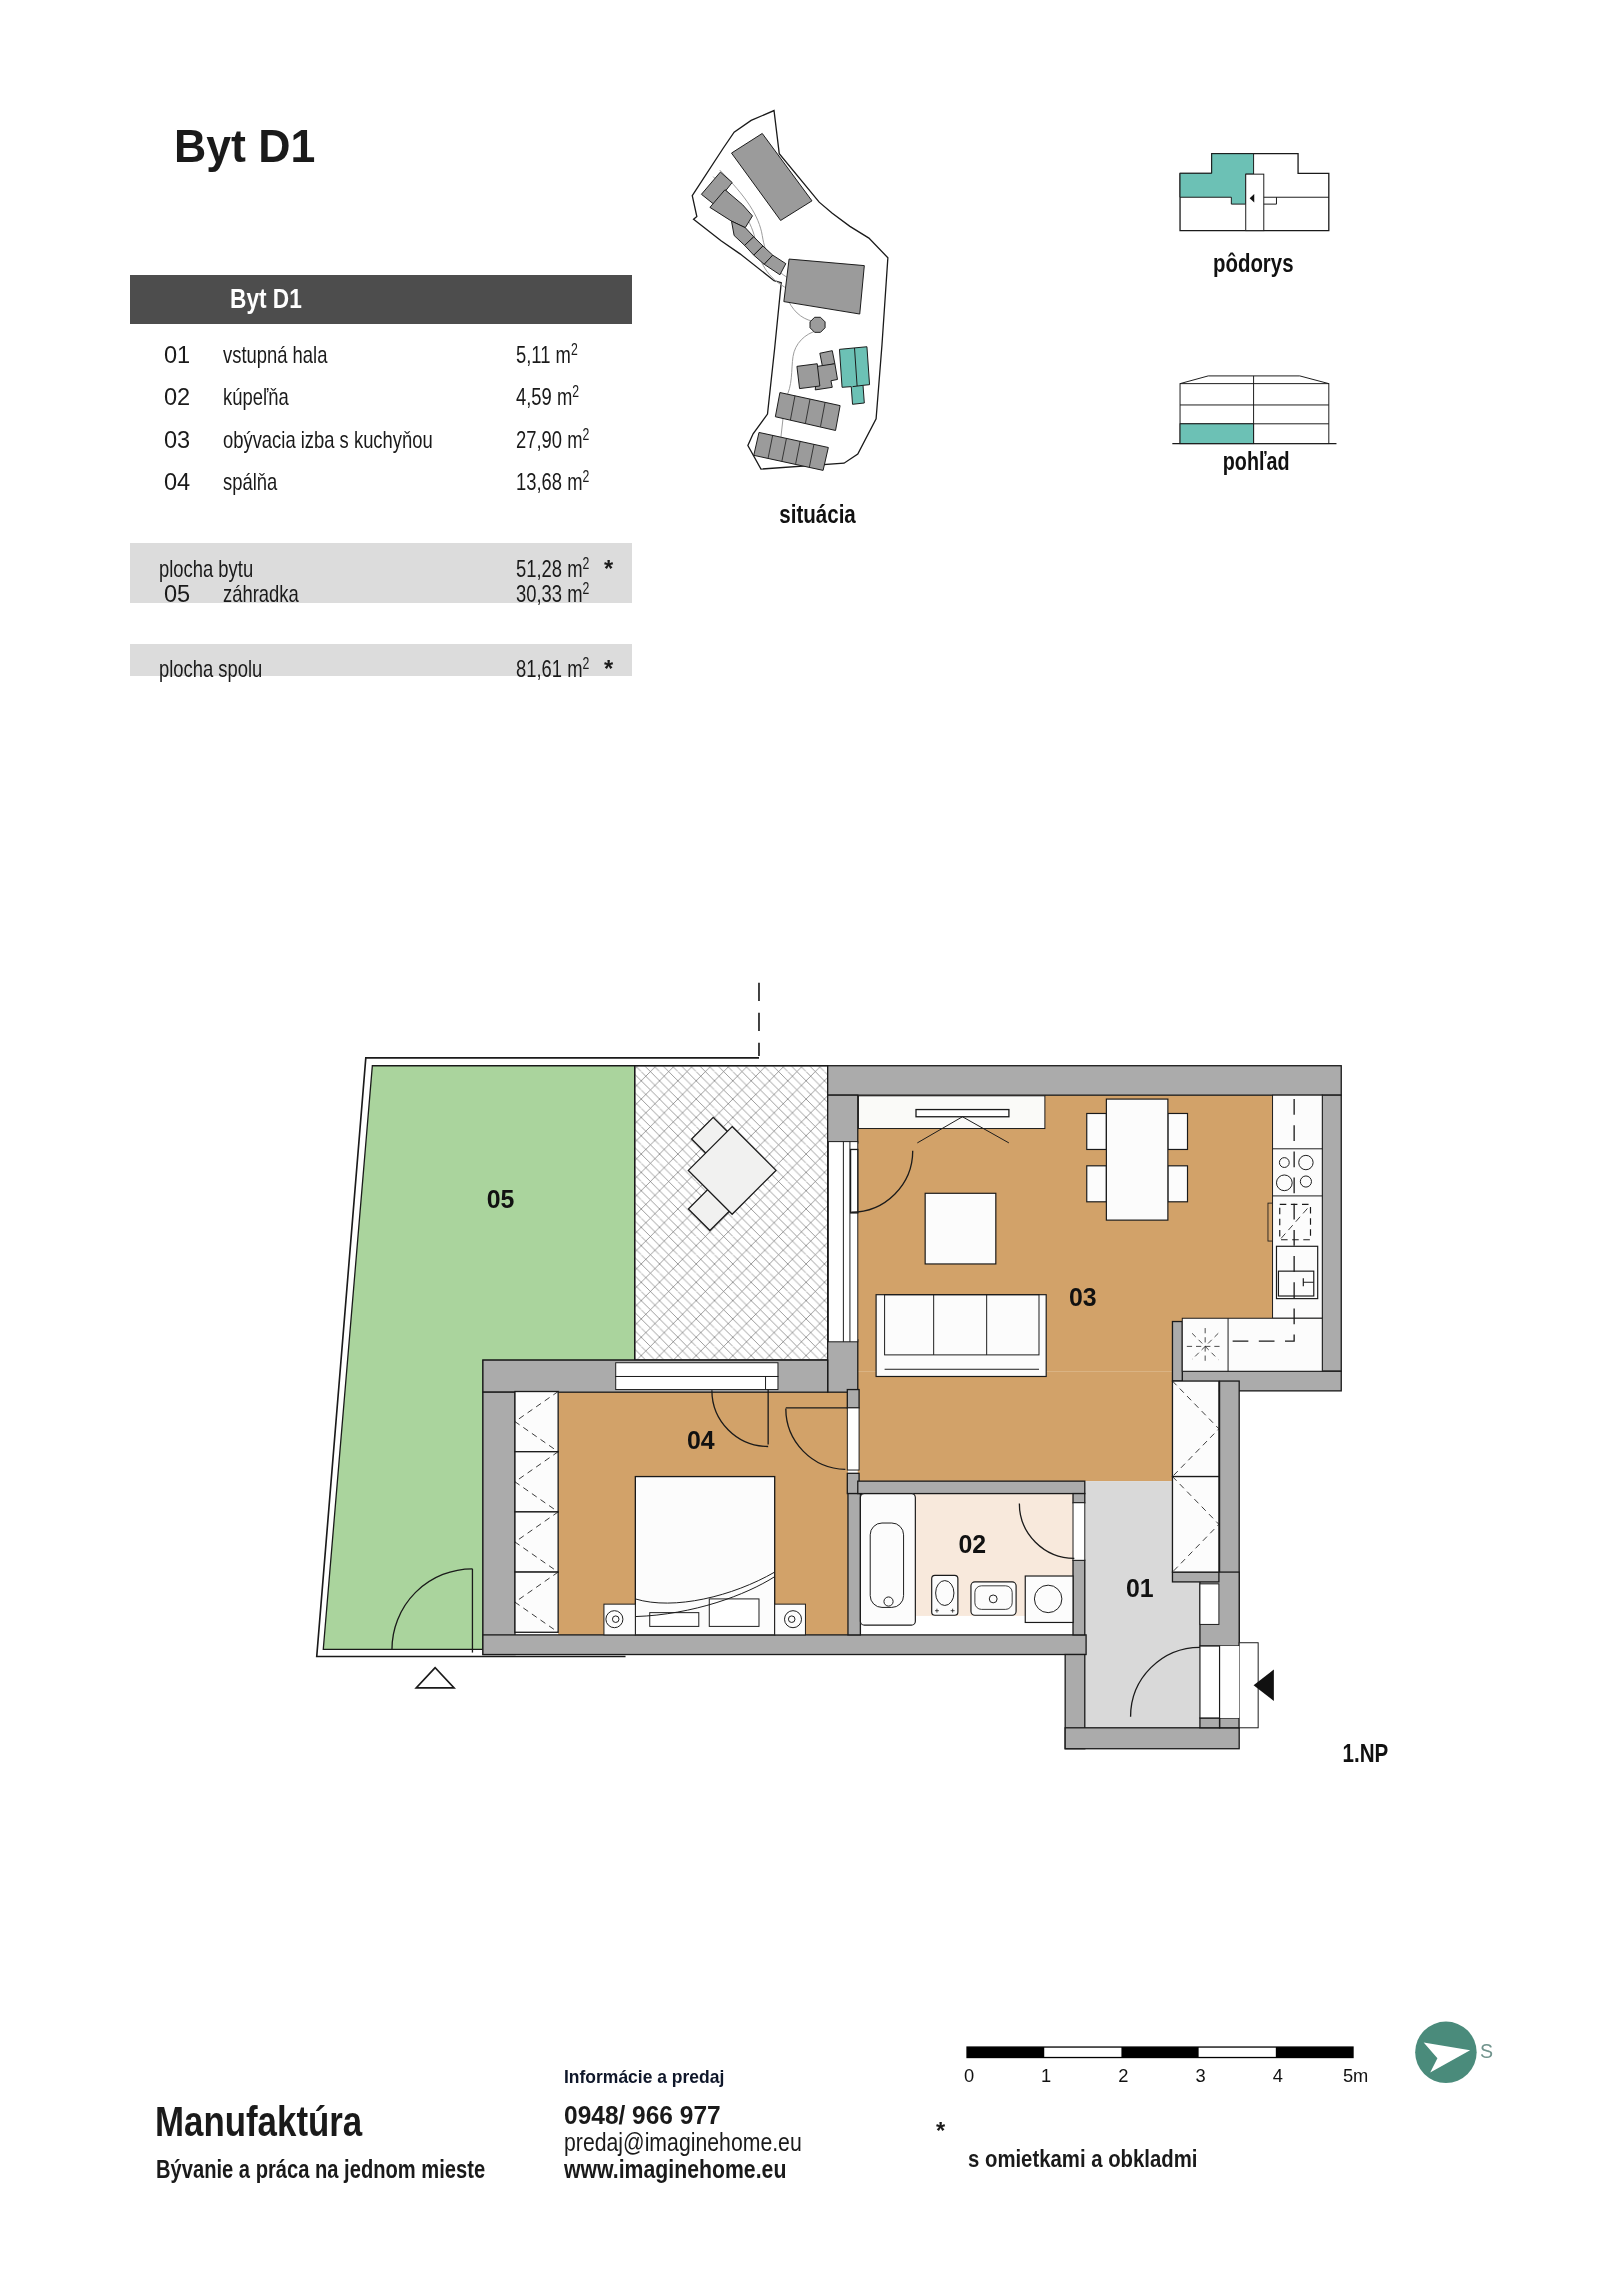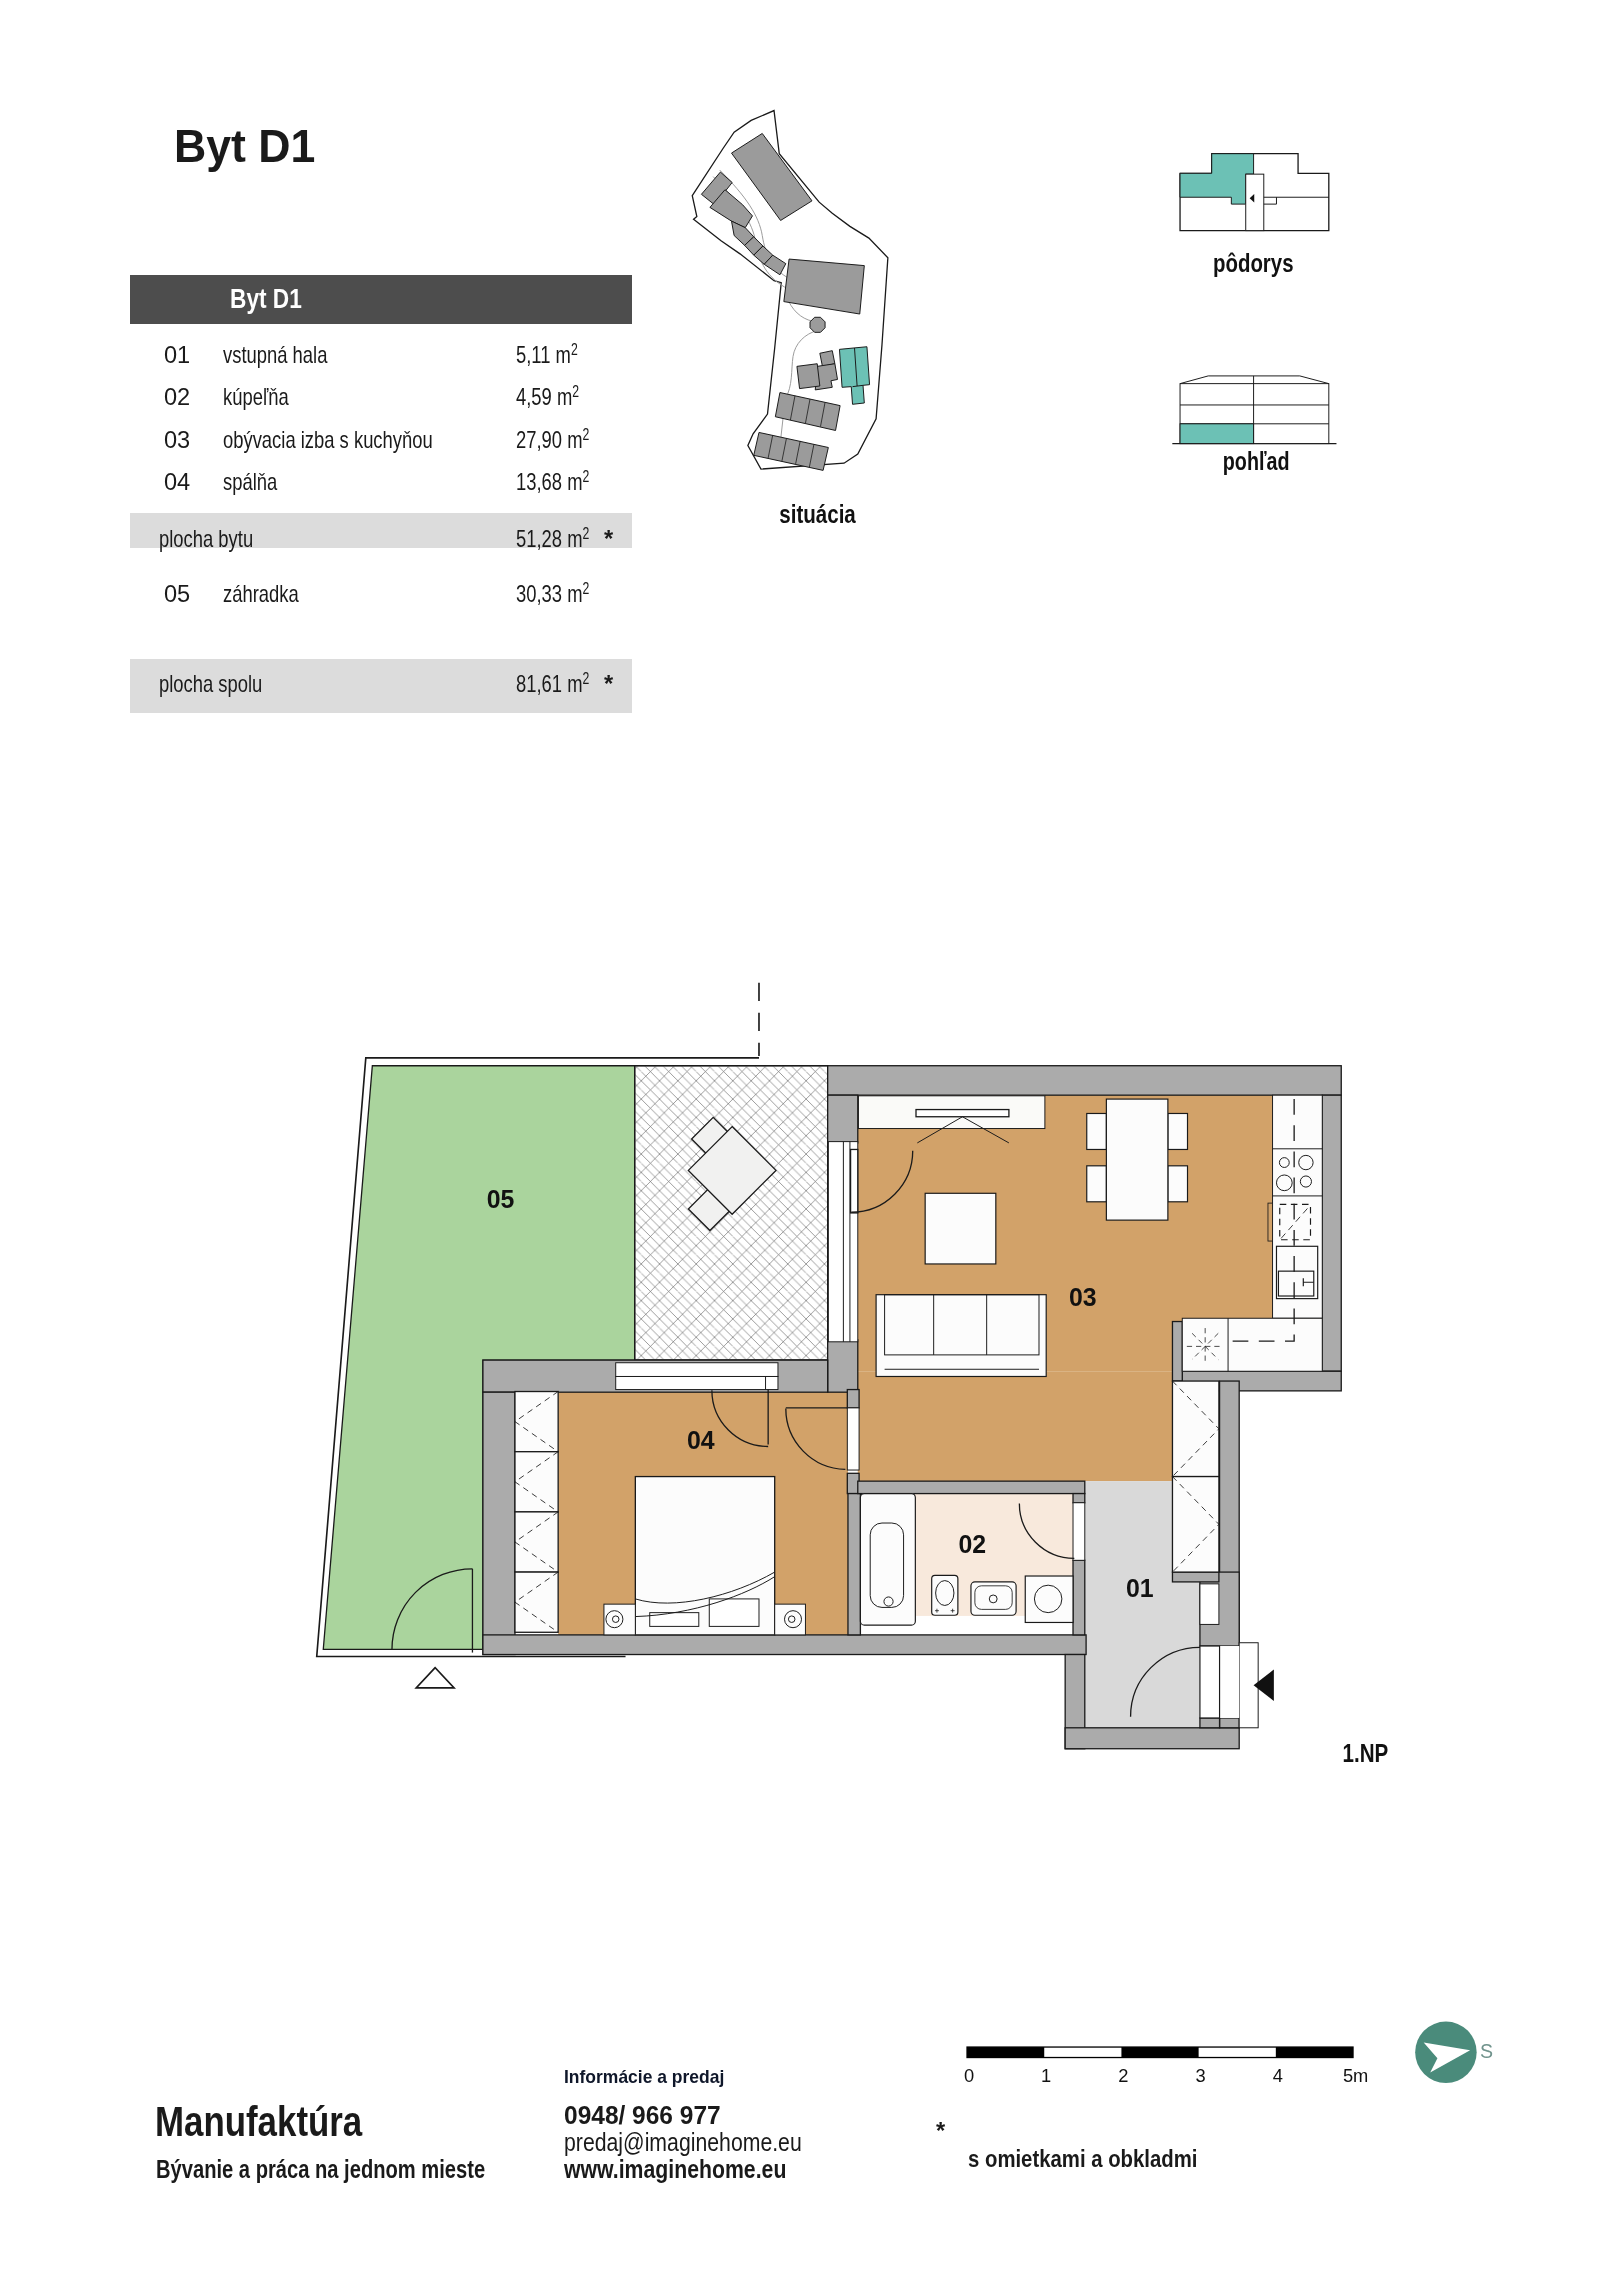--- a/index.html
+++ b/index.html
@@ -55,39 +55,39 @@
     </div>
 <div class="abs trow" style="top:461px">
       <span class="c1">04</span>
       <span class="c2">
         <span class="nx" style="transform:scaleX(0.78)">spálňa</span>
       </span>
       <span class="c3">
         <span class="nx" style="transform:scaleX(0.78)">13,68 m<sup>2</sup></span>
       </span>
     </div>
-<div class="abs gband" style="top:513px;height:35px">
+<div class="abs gband" style="top:543px;height:60px">
       <span class="c1" style="left:29px;line-height:52px">
         <span class="nx" style="transform:scaleX(0.78)">plocha bytu</span>
       </span>
       <span class="c3" style="line-height:52px">
         <span class="nx" style="transform:scaleX(0.78)">51,28 m<sup>2</sup></span>
       </span>
       <span class="star" style="line-height:52px">*</span>
     </div>
 <div class="abs trow" style="top:573px">
       <span class="c1">05</span>
       <span class="c2">
         <span class="nx" style="transform:scaleX(0.78)">záhradka</span>
       </span>
       <span class="c3">
         <span class="nx" style="transform:scaleX(0.78)">30,33 m<sup>2</sup></span>
       </span>
     </div>
-<div class="abs gband" style="top:659px;height:54px">
+<div class="abs gband" style="top:644px;height:32px">
       <span class="c1" style="left:29px;line-height:50px">
         <span class="nx" style="transform:scaleX(0.78)">plocha spolu</span>
       </span>
       <span class="c3" style="line-height:50px">
         <span class="nx" style="transform:scaleX(0.78)">81,61 m<sup>2</sup></span>
       </span>
       <span class="star" style="line-height:50px">*</span>
     </div>
 
 <div class="abs ft" style="left:155px;top:2098px;font-size:42px;font-weight:bold"><span class="nx" style="transform:scaleX(0.83)">Manufaktúra</span></div>

